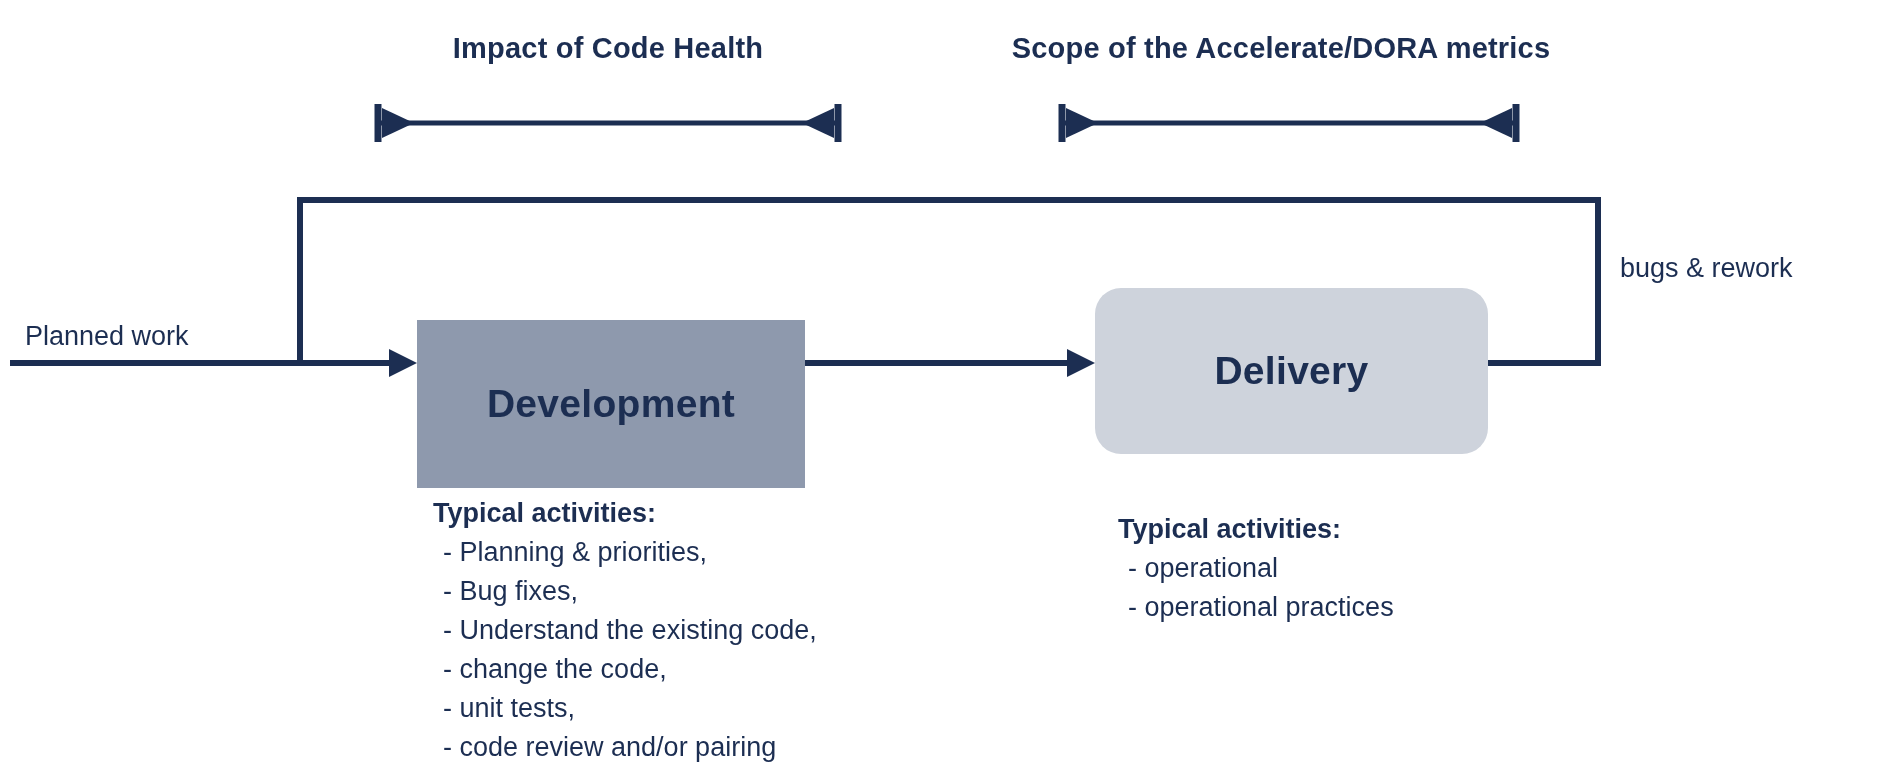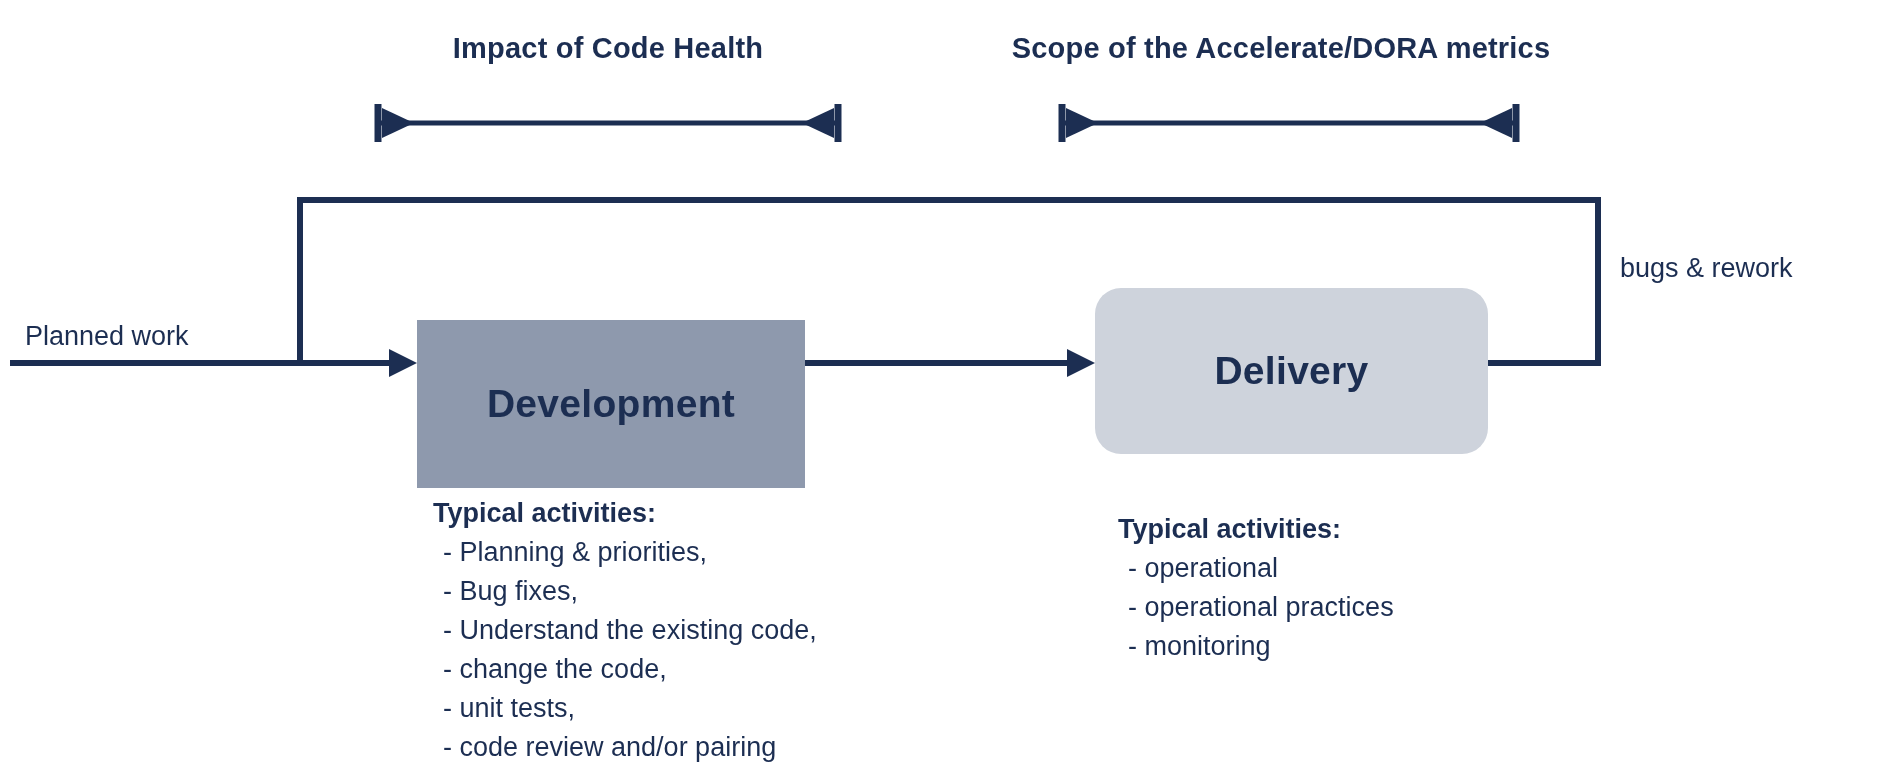--- a/index.html
+++ b/index.html
@@ -96,16 +96,15 @@
     <div class="item">- Understand the existing code,</div>
     <div class="item">- change the code,</div>
     <div class="item">- unit tests,</div>
     <div class="item">- code review and/or pairing</div>
   </div>
 
   <div class="abs activities" style="left:1118px;top:510px">
     <div class="hdr">Typical activities:</div>
     <div class="item">- operational</div>
     <div class="item">- operational practices</div>
-    <div class="item">- monitoring</div>
   </div>
 
 </div>
 
 </body></html>

